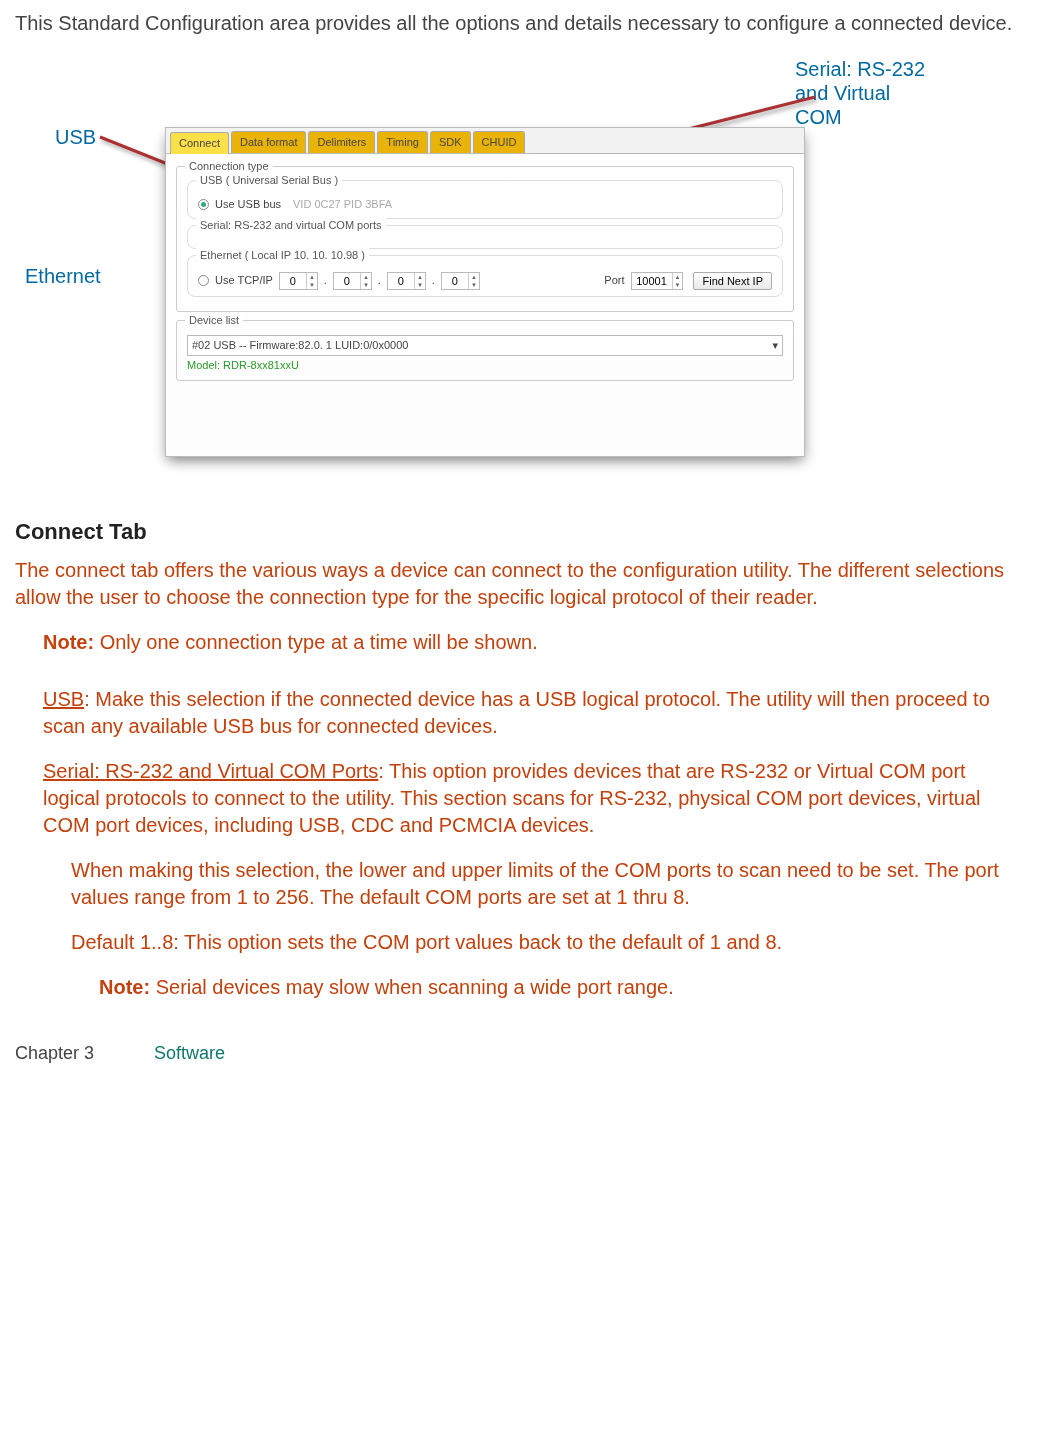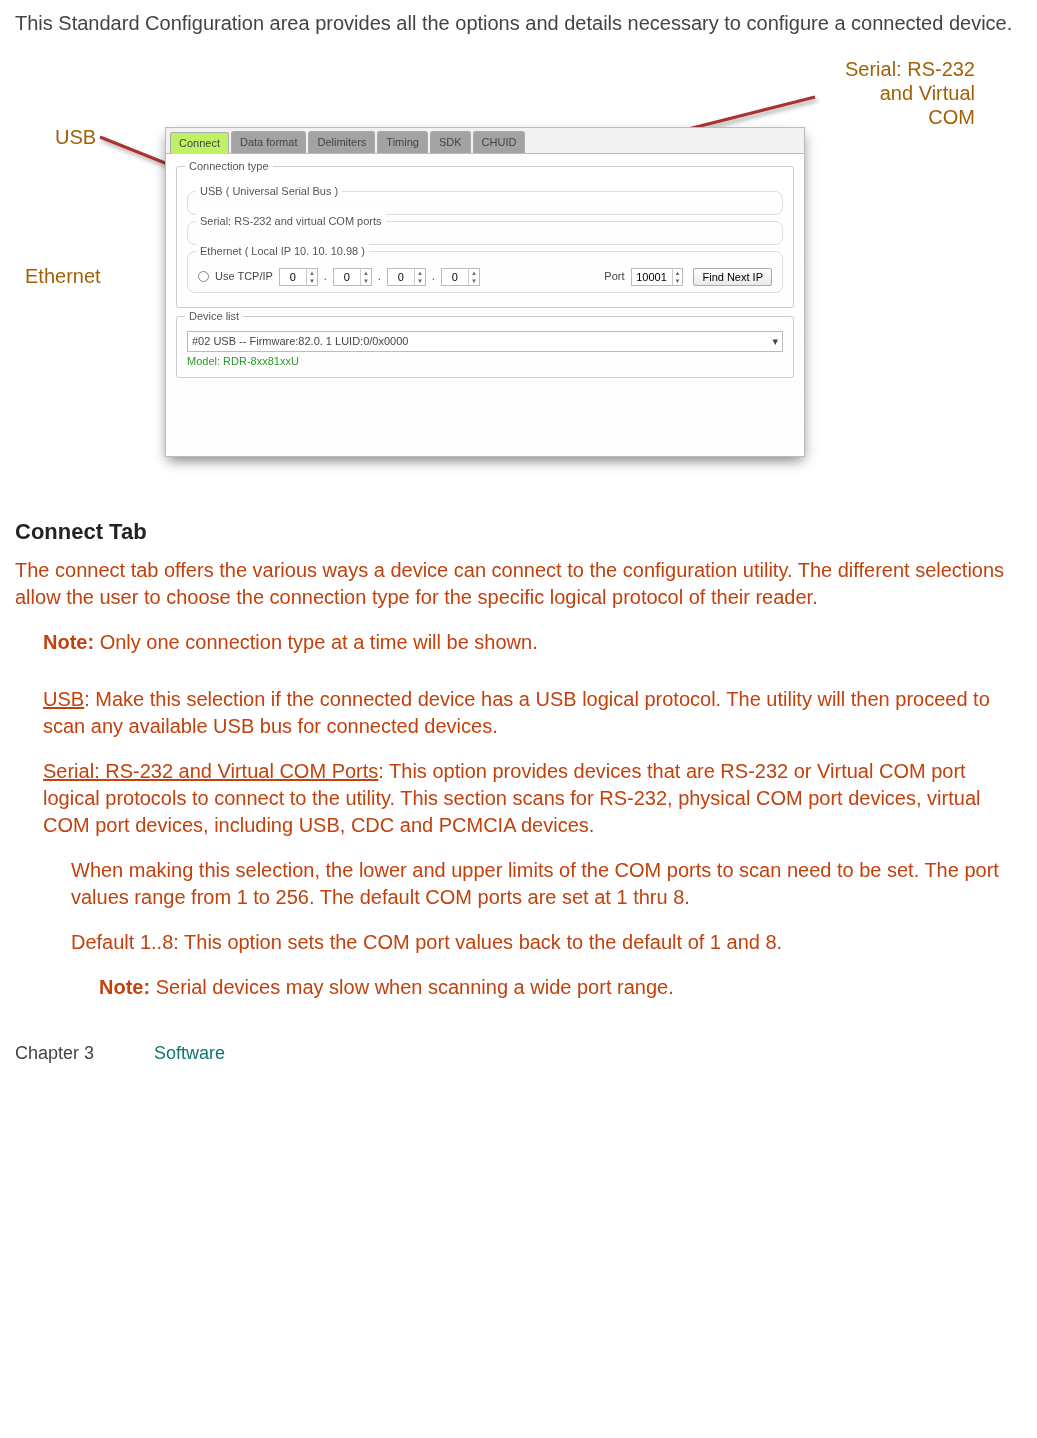--- a/index.html
+++ b/index.html
@@ -16,22 +16,22 @@
 
   .figure-area {
     position: relative;
     width: 1000px;
     height: 380px;
     margin: 40px 0 60px 0;
   }
   .callout {
     position: absolute;
     font-size: 20px;
-    color: #a16207;
-    text-align: right;
+    color: #0369a1;
+    text-align: left;
     line-height: 1.2;
     font-weight: 400;
   }
   svg.arrows {
     position: absolute;
     top: 0; left: 0;
     width: 100%; height: 100%;
     pointer-events: none;
     overflow: visible;
   }
@@ -54,33 +54,33 @@
     border-bottom: 1px solid #bbb;
     background: #f2f2f2;
     padding: 3px 4px 0 4px;
     gap: 0;
     font-size: 11px;
   }
   .ss-tab {
     padding: 3px 8px;
     border: 1px solid #aaa;
     border-bottom: none;
-    background: #a3a3a3;
+    background: #eab308;
     margin-right: 2px;
     border-radius: 3px 3px 0 0;
     font-weight: 400;
   }
-  .ss-tab.active { background: #bef264; position: relative; top: 1px; }
+  .ss-tab.active { background: #fde047; position: relative; top: 1px; }
 
   .ss-body { padding: 6px 10px; }
   .ss-group {
     border: 1px solid #ccc;
     border-radius: 3px;
     margin: 6px 0 8px 0;
-    padding: 18px 10px 8px 10px;
+    padding: 7px 10px 8px 10px;
     position: relative;
   }
   .ss-group-title {
     position: absolute;
     top: -8px;
     left: 8px;
     background: #fff;
     padding: 0 4px;
     font-size: 11px;
     color: #555;
@@ -187,20 +187,25 @@
       <div class="ss-tab">SDK</div>
       <div class="ss-tab">CHUID</div>
     </div>
 
     <div class="ss-body">
       <div class="ss-group">
         <span class="ss-group-title">Connection type</span>
 
         <div class="ss-sub">
           <span class="ss-sub-title">USB ( Universal Serial Bus )</span>
+          <div class="ss-row">
+            <span class="ss-radio checked"></span>
+            <span>Use USB bus</span>
+            <span class="ss-muted" style="margin-left:6px;">VID 0C27 PID 3BFA</span>
+          </div>
         </div>
 
         <div class="ss-sub">
           <span class="ss-sub-title">Serial: RS-232 and virtual COM ports</span>
         </div>
 
         <div class="ss-sub">
           <span class="ss-sub-title">Ethernet ( Local IP 10. 10. 10.98 )</span>
           <div class="ss-row">
             <span class="ss-radio"></span>

